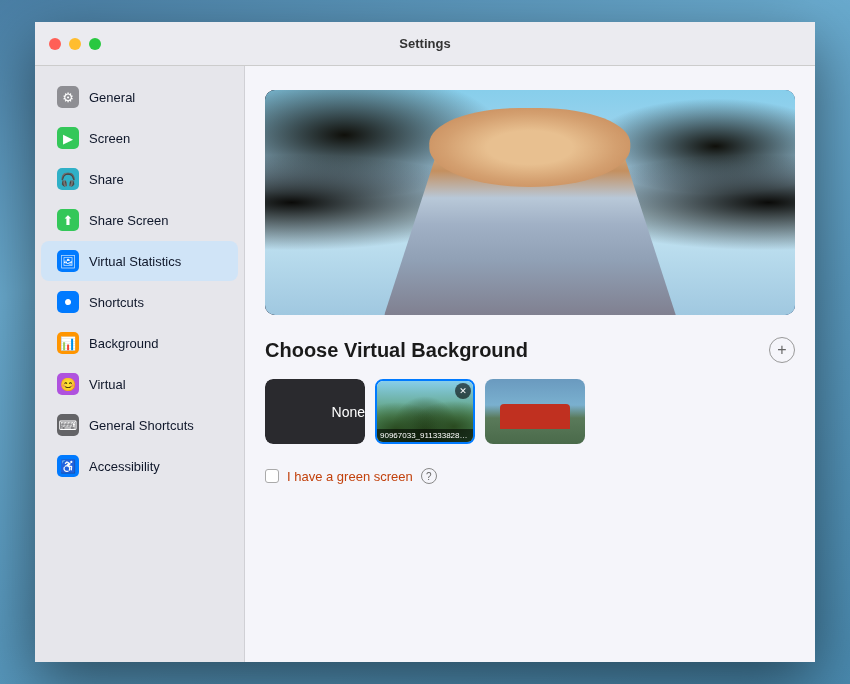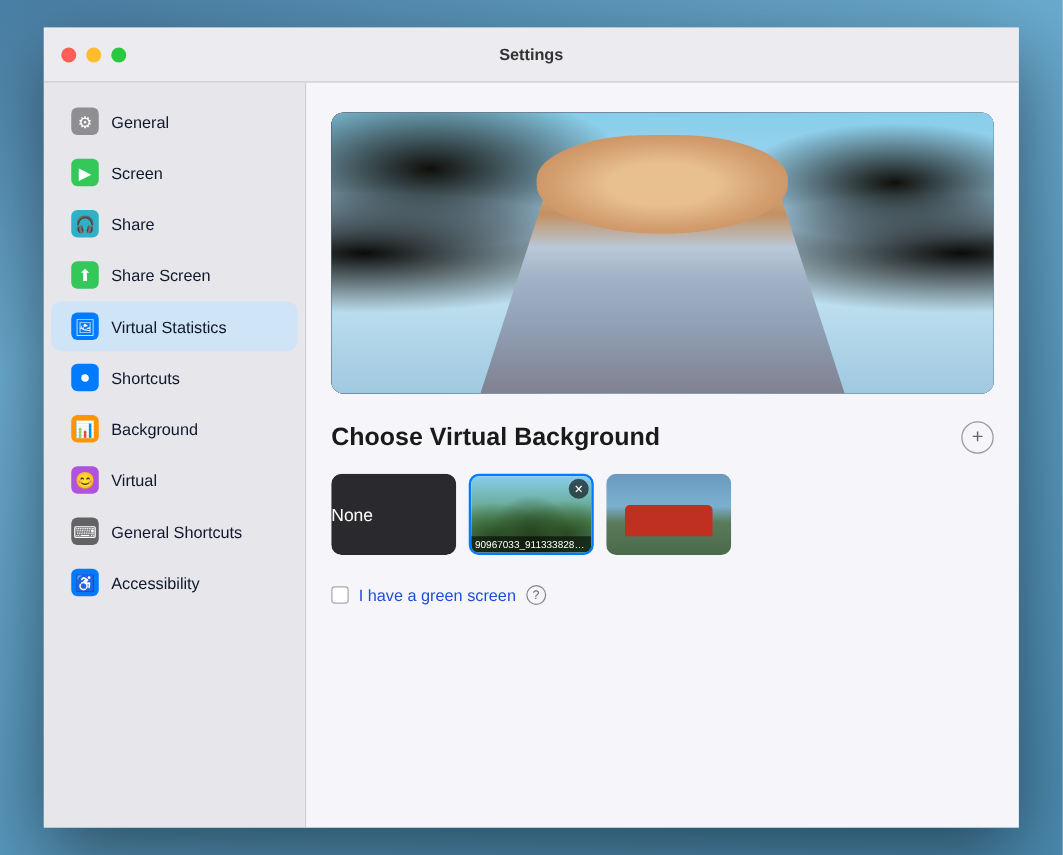--- a/index.html
+++ b/index.html
@@ -258,21 +258,21 @@
       position: relative;
       flex-shrink: 0;
     }
 
     .bg-option-none {
       width: 100px;
       height: 65px;
       background: #2a2a2e;
       display: flex;
       align-items: center;
-      justify-content: flex-start;
+      justify-content: flex-end;
       border-radius: 8px;
     }
 
     .bg-option-none-label {
       color: white;
       font-size: 14px;
       font-weight: 500;
     }
 
     .bg-option-img {
@@ -364,21 +364,21 @@
       height: 14px;
       border: 1.5px solid #aaa;
       border-radius: 3px;
       background: white;
       cursor: pointer;
       flex-shrink: 0;
     }
 
     .green-screen-label {
       font-size: 13px;
-      color: #1d4ed8;
+      color: #c2410c;
     }
 
     .help-icon {
       width: 16px;
       height: 16px;
       border: 1.5px solid #888;
       border-radius: 50%;
       display: flex;
       align-items: center;
       justify-content: center;

